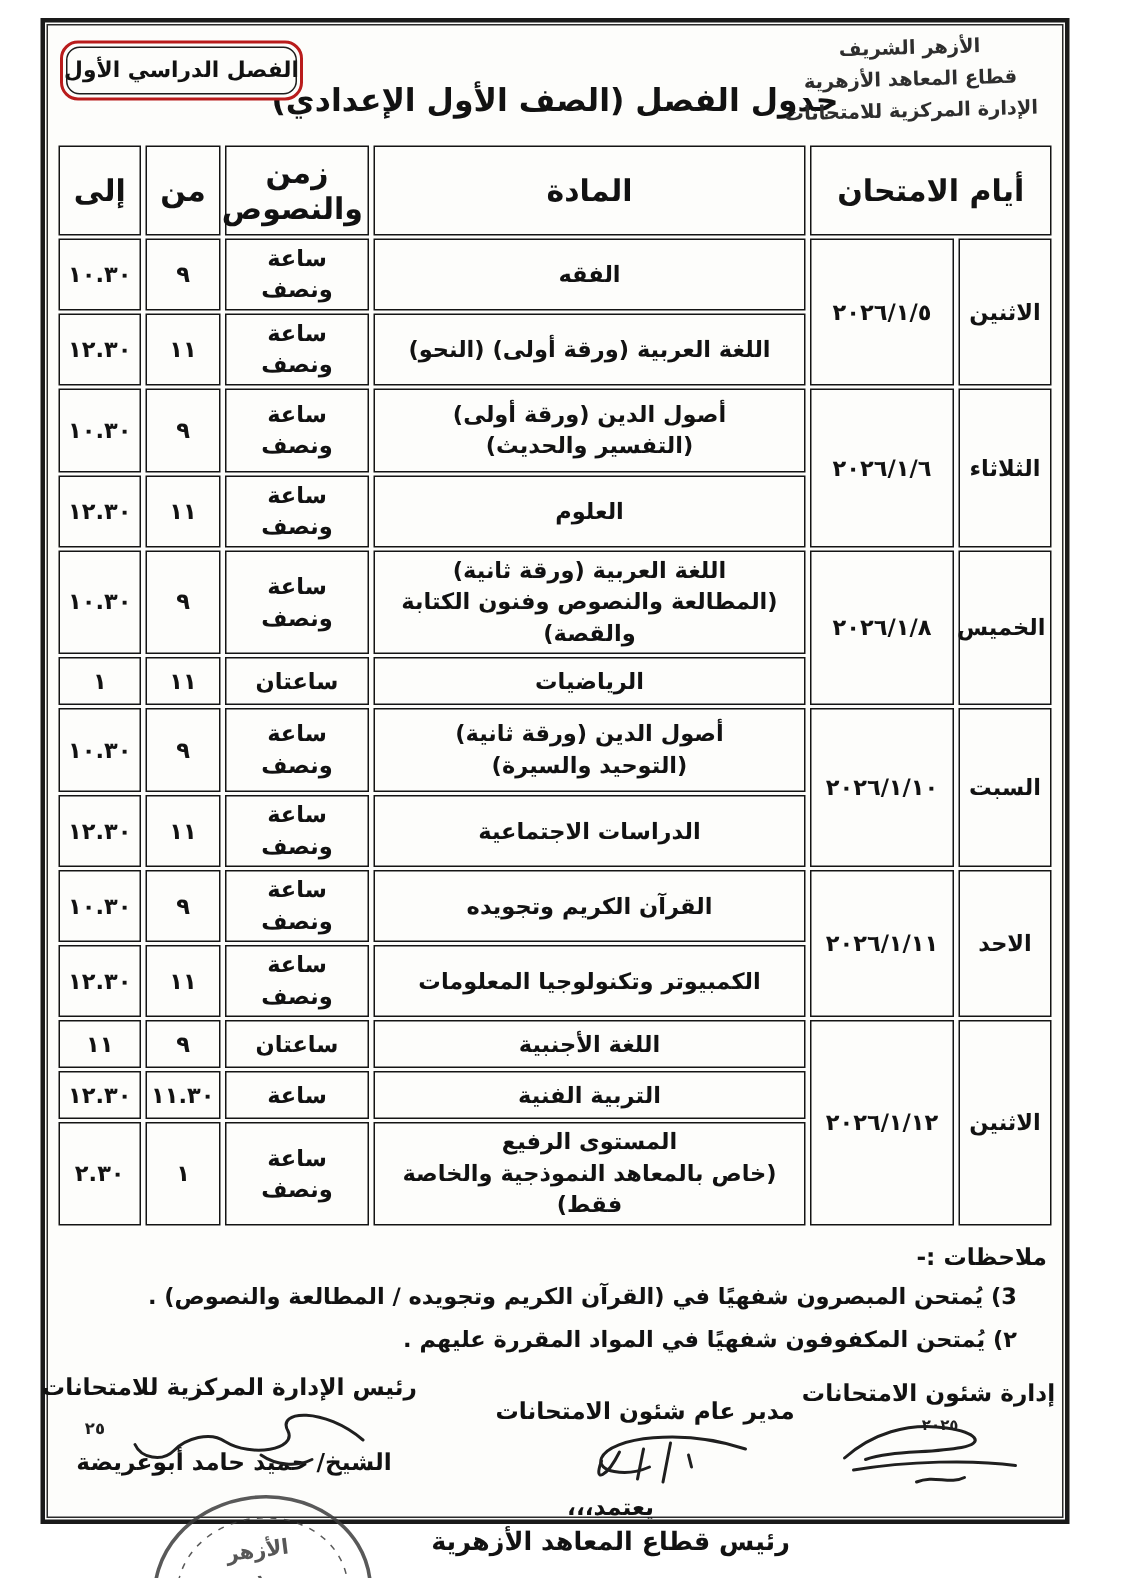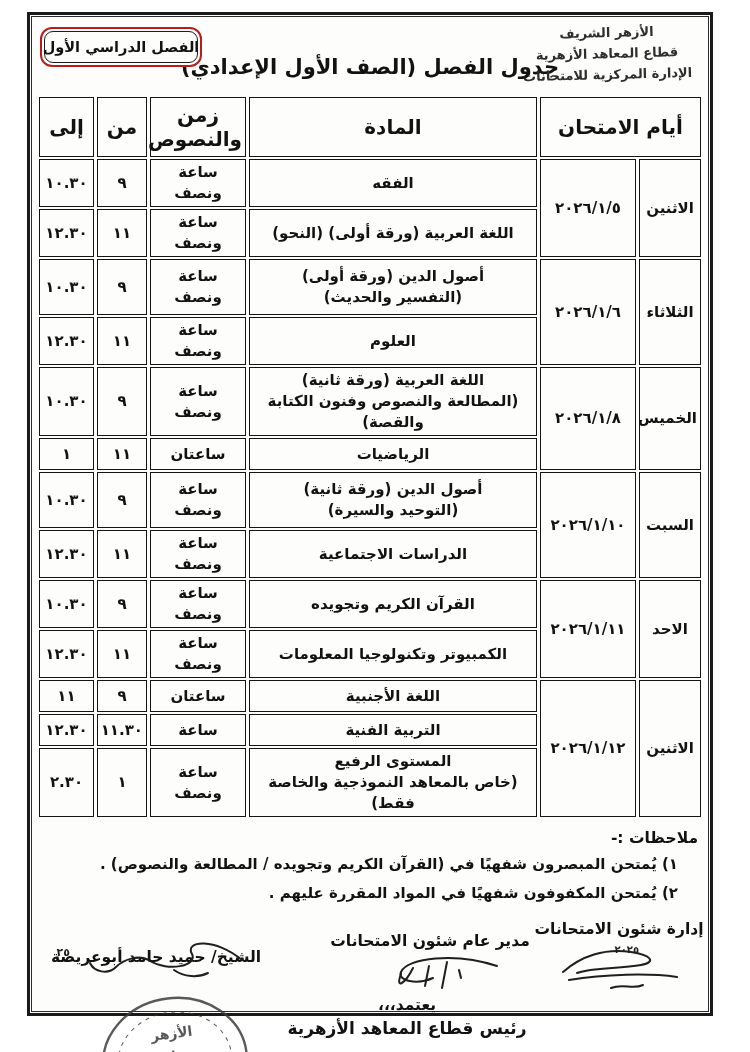--- a/index.html
+++ b/index.html
@@ -210,21 +210,21 @@
 (خاص بالمعاهد النموذجية والخاصة فقط)</td>
         <td>ساعة ونصف</td>
         <td>١</td>
         <td>٢.٣٠</td>
       </tr>
     </tbody>
   </table>
 
   <div class="notes">
     <div class="notes-title">ملاحظات :-</div>
-    <div class="note-line">١) يُمتحن المبصرون شفهيًا في (القرآن الكريم وتجويده / المطالعة والنصوص) .</div>
+    <div class="note-line">3) يُمتحن المبصرون شفهيًا في (القرآن الكريم وتجويده / المطالعة والنصوص) .</div>
     <div class="note-line">٢) يُمتحن المكفوفون شفهيًا في المواد المقررة عليهم .</div>
   </div>
 
   <div class="sig-area">
 
     <div class="sig-block sig-right">
       <div class="sig-title">إدارة شئون الامتحانات</div>
       <svg class="squiggle sig-svg" width="132" height="58" viewBox="0 0 132 58">
         <path d="M10 34 C28 18 52 10 78 14 C98 17 104 24 88 27 C66 31 40 29 24 35"></path>
         <path d="M16 42 C52 36 96 35 124 39"></path>
@@ -238,20 +238,21 @@
       <svg class="squiggle sig-svg" width="150" height="55" viewBox="0 0 150 55">
         <path d="M142 16 C100 2 52 8 46 22 C42 31 62 35 78 28"></path>
         <path d="M92 12 L87 38"></path>
         <path d="M74 16 L70 36"></path>
         <path d="M58 18 C50 34 40 40 46 24"></path>
         <path d="M104 20 L106 28"></path>
       </svg>
     </div>
 
     <div class="sig-block sig-left">
+      <div class="sig-title">رئيس الإدارة المركزية للامتحانات</div>
       <svg class="squiggle sig-svg" width="200" height="48" viewBox="0 0 200 48">
         <path d="M186 26 C160 4 128 6 136 20 C142 32 112 38 94 27 C84 20 68 25 60 33 C52 41 38 38 34 29"></path>
         <path d="M118 36 C128 43 142 44 152 39"></path>
         <text x="14" y="22" font-size="11">٢٠٢٥</text>
       </svg>
       <div class="sig-name">الشيخ/ حميد حامد أبوعريضة</div>
     </div>
 
     <div class="approve">
       <div class="approve-word">يعتمد،،،</div>

